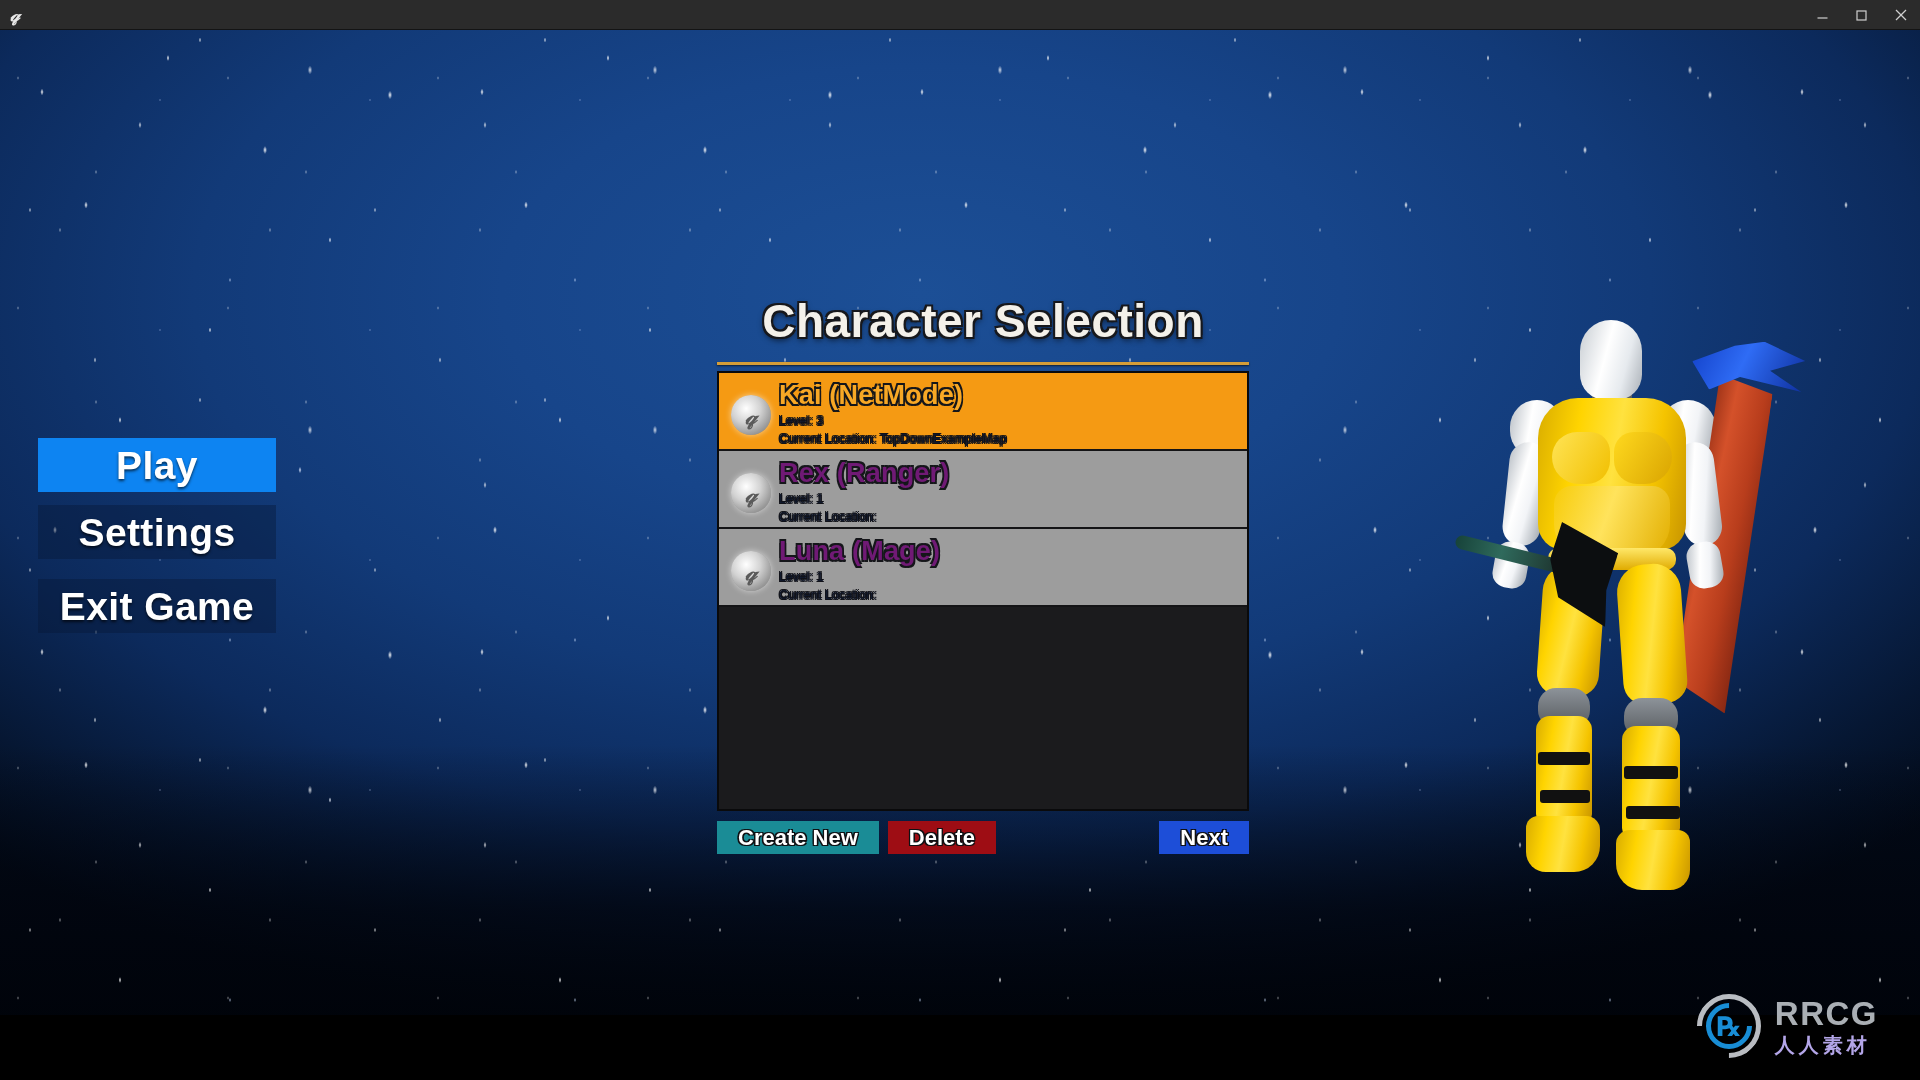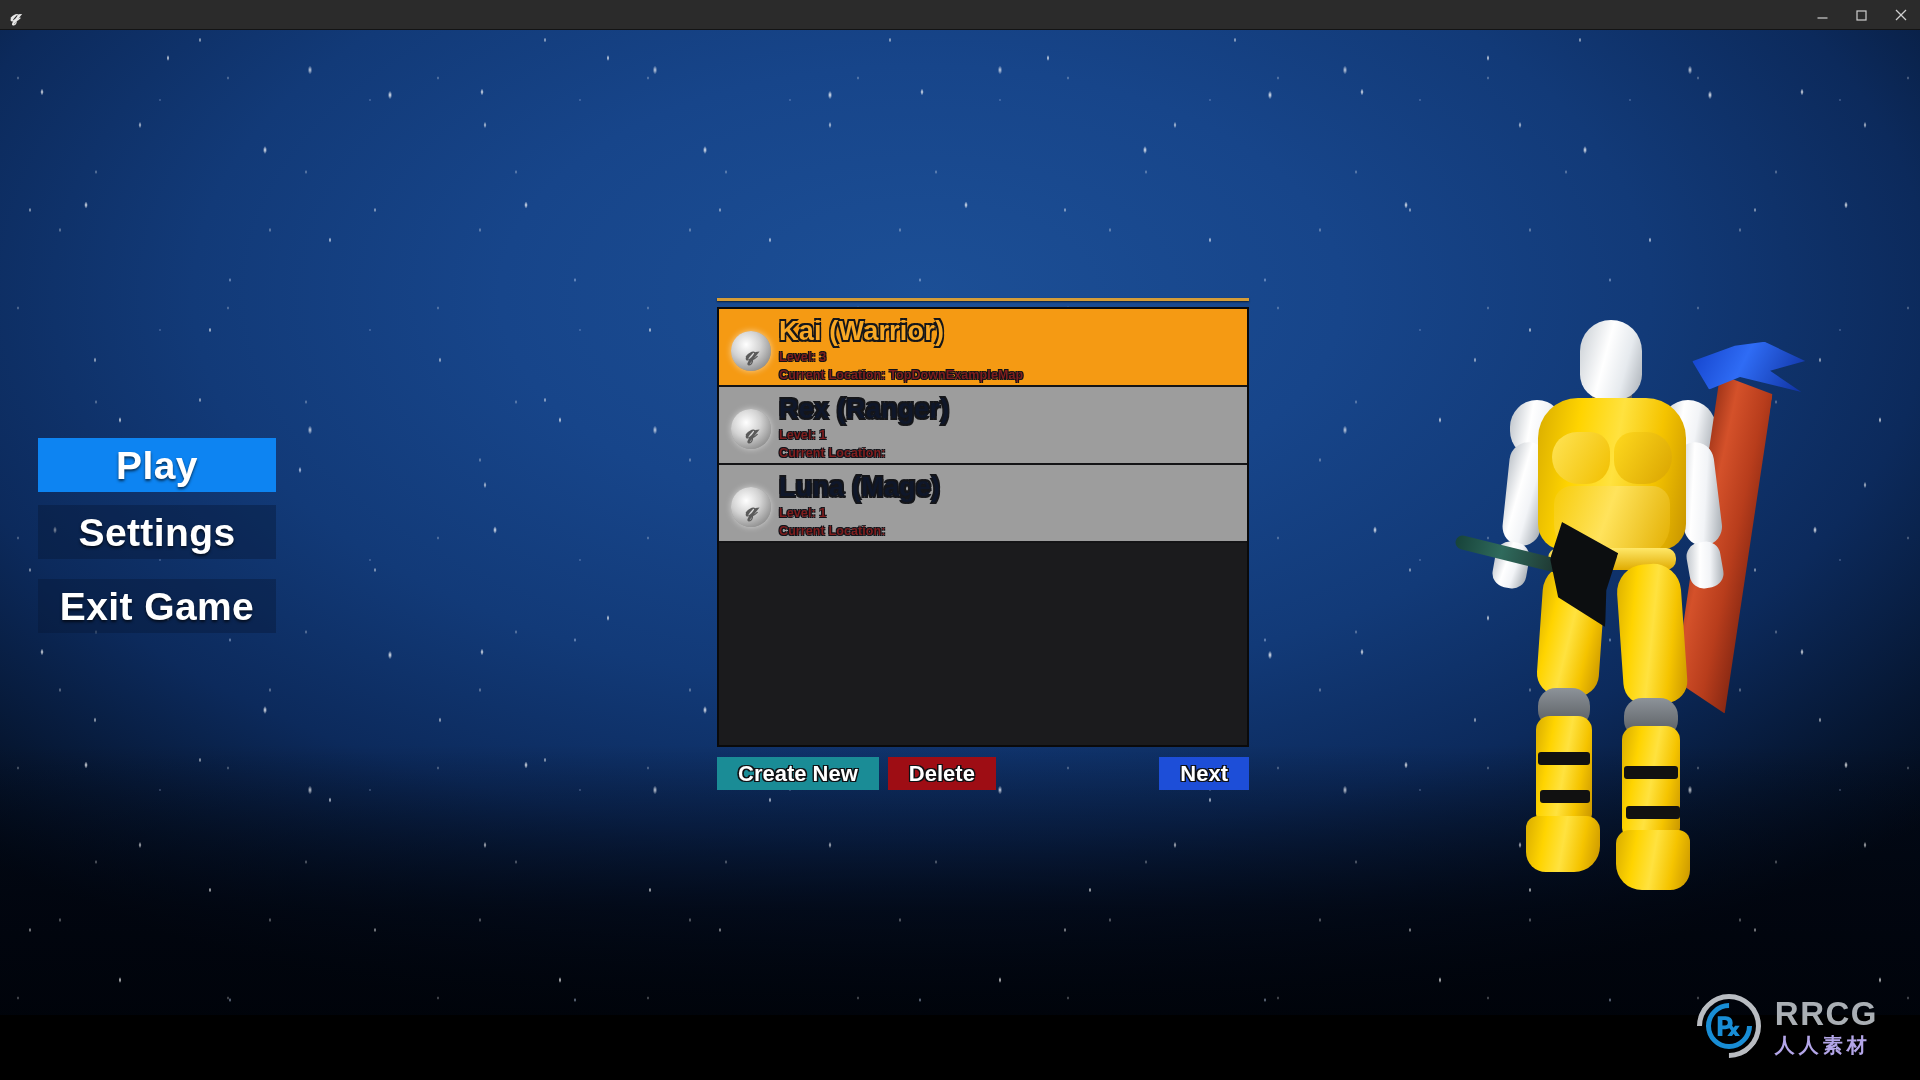--- a/index.html
+++ b/index.html
@@ -214,29 +214,29 @@
     width:40px; height:40px; border-radius:50%;
     margin:16px 8px 0 4px; flex:0 0 40px;
     background:radial-gradient(circle at 38% 34%, #ffffff 0%, #d2d2d2 40%, #9a9a9a 72%, #6e6e6e 100%);
     box-shadow:0 0 6px rgba(255,255,255,.55);
     display:flex; align-items:center; justify-content:center;
     color:#5a5a5a; font-family:"DejaVu Serif", serif;
     font-size:23px; font-style:italic; font-weight:700; line-height:1;
   }
   .row-info{ padding-top:2px; }
   .row-name{
-    font-size:27px; font-weight:700; color:#0f172a; line-height:1.05;
+    font-size:27px; font-weight:700; color:#701a75; line-height:1.05;
     letter-spacing:.2px;
     text-shadow:
       -1.6px -1.6px 0 #15161a, 1.6px -1.6px 0 #15161a,
       -1.6px  1.6px 0 #15161a, 1.6px  1.6px 0 #15161a;
   }
   .selected .row-name{ color:#f8a825; }
   .row-level, .row-loc{
-    font-size:12.5px; font-weight:700; color:#7f1d1d; line-height:1.42;
+    font-size:12.5px; font-weight:400; color:#0f172a; line-height:1.42;
     letter-spacing:.1px;
     text-shadow:
       -1px -1px 0 #111218, 1px -1px 0 #111218,
       -1px  1px 0 #111218, 1px  1px 0 #111218;
   }
   .row-level{ margin-top:4px; }
 
   
   #panel-actions{
     width:532px; margin-top:10px; height:33px;
@@ -353,28 +353,29 @@
       <button class="menu-btn" id="btn-settings">
         <span>Settings</span>
       </button>
       <button class="menu-btn" id="btn-exit">
         <span>Exit Game</span>
       </button>
     </div>
 
     <div id="char-panel">
 
+      <div id="panel-title">Character Selection</div>
       <div id="panel-divider"></div>
 
       <div id="char-list">
 
         <div class="char-row selected">
           <div class="row-icon">𝓆</div>
           <div class="row-info">
-            <div class="row-name">Kai (Warrior)</div>
+            <div class="row-name">Kai (NetMode)</div>
             <div class="row-level">Level: 3</div>
             <div class="row-loc">Current Location: TopDownExampleMap</div>
           </div>
         </div>
 
         <div class="char-row normal">
           <div class="row-icon">𝓆</div>
           <div class="row-info">
             <div class="row-name">Rex (Ranger)</div>
             <div class="row-level">Level: 1</div>

